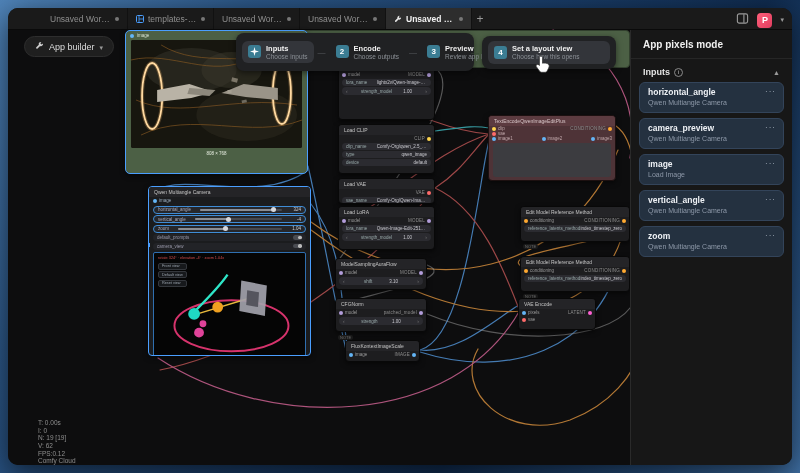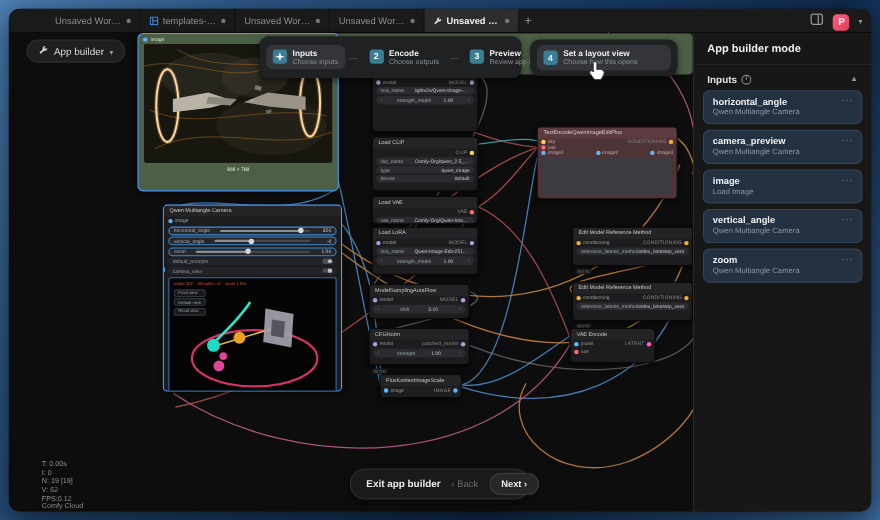--- a/index.html
+++ b/index.html
@@ -550,21 +550,21 @@
       </div>
     <div class="iorow">
         <span class="pin">
           <i class="dot d-vae"></i>
           <span>vae</span>
         </span>
       </div>
   </div>
 
   <div class="sidebar">
-    <div class="sb-title">App builder mode</div>
+    <div class="sb-title">App pixels mode</div>
     <div class="sb-sec">
       <span>Inputs</span>
       <i class="info-i">i</i>
       <span class="caret">▲</span>
     </div>
     <div class="card">
       <div class="cn">horizontal_angle</div>
       <div class="cs">Qwen Multiangle Camera</div>
       <div class="dots">···</div>
     </div>
@@ -583,25 +583,20 @@
       <div class="cs">Qwen Multiangle Camera</div>
       <div class="dots">···</div>
     </div>
     <div class="card">
       <div class="cn">zoom</div>
       <div class="cs">Qwen Multiangle Camera</div>
       <div class="dots">···</div>
     </div>
   </div>
 
-  <div class="footer">
-    <span class="f-exit">Exit app builder</span>
-    <span class="f-back"><span>‹</span> <span>Back</span></span>
-    <span class="f-next"><span>Next</span> <span>›</span></span>
-  </div>
 
   <div class="stats">
     <div>T: 0.00s</div>
     <div>I: 0</div>
     <div>N: 19 [19]</div>
     <div>V: 62</div>
     <div>FPS:0.12</div>
     <div>Comfy Cloud</div>
   </div>
 

